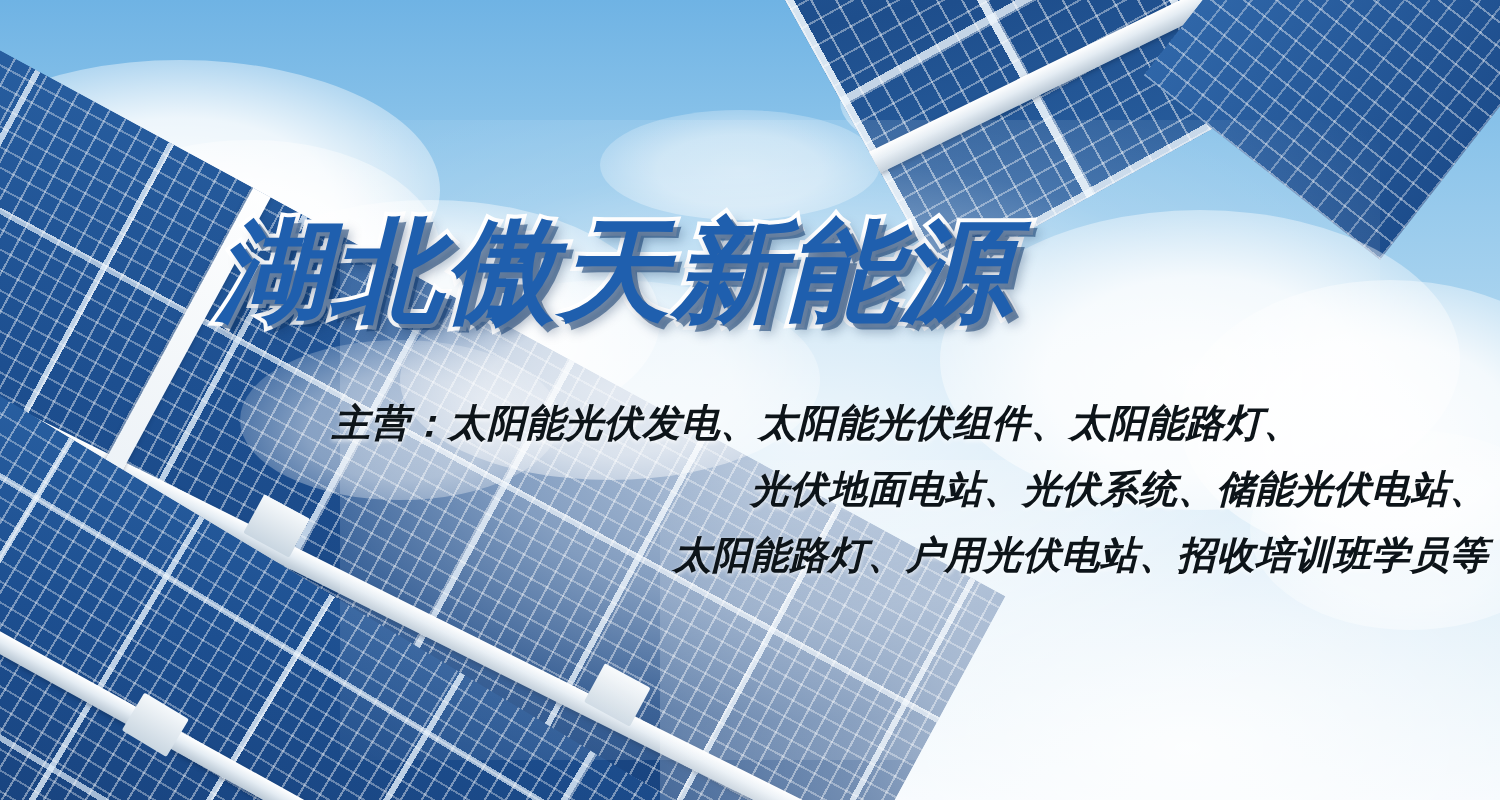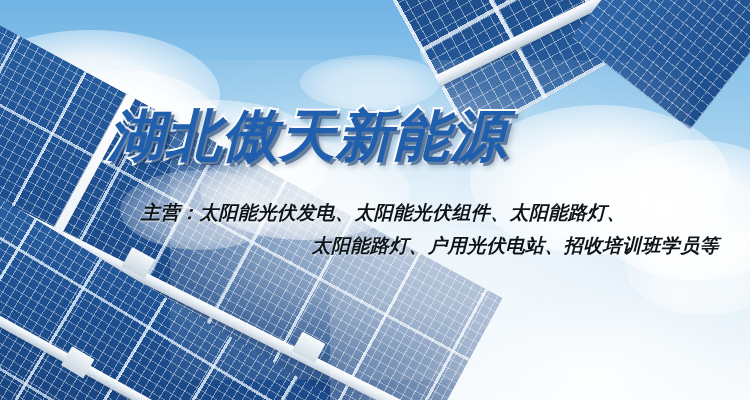--- a/index.html
+++ b/index.html
@@ -181,21 +181,21 @@
     color: #1f5fae;
     white-space: nowrap;
     -webkit-text-stroke: 4px #ffffff;
     paint-order: stroke fill;
     text-shadow:
        3px 3px 0 rgba(18,58,110,.55),
        4px 4px 6px rgba(12,40,80,.35);
   }
   #subtitle {
     position: absolute;
-    left: 141px;
+    left: 166px;
     top: 196px;
     width: 578px;
     text-align: right;
     color: #0d1419;
     font-size: 19px;
     font-style: italic;
     font-weight: bold;
     line-height: 33px;
     letter-spacing: .4px;
     text-shadow: 0 1px 2px rgba(255,255,255,.75);
@@ -247,16 +247,17 @@
   <div class="cloud c8"></div>
   <div class="cloud c10"></div>
   <div class="cloud c5"></div>
   <div class="cloud c6"></div>
   <div class="cloud c9"></div>
 
   <div id="title">湖北傲天新能源</div>
 
   <div id="subtitle">
     <span class="line first">主营：太阳能光伏发电、太阳能光伏组件、太阳能路灯、</span>
+    <span class="line">光伏地面电站、光伏系统、储能光伏电站、</span>
     <span class="line">太阳能路灯、户用光伏电站、招收培训班学员等</span>
   </div>
 
 </div>
 
 </body></html>

